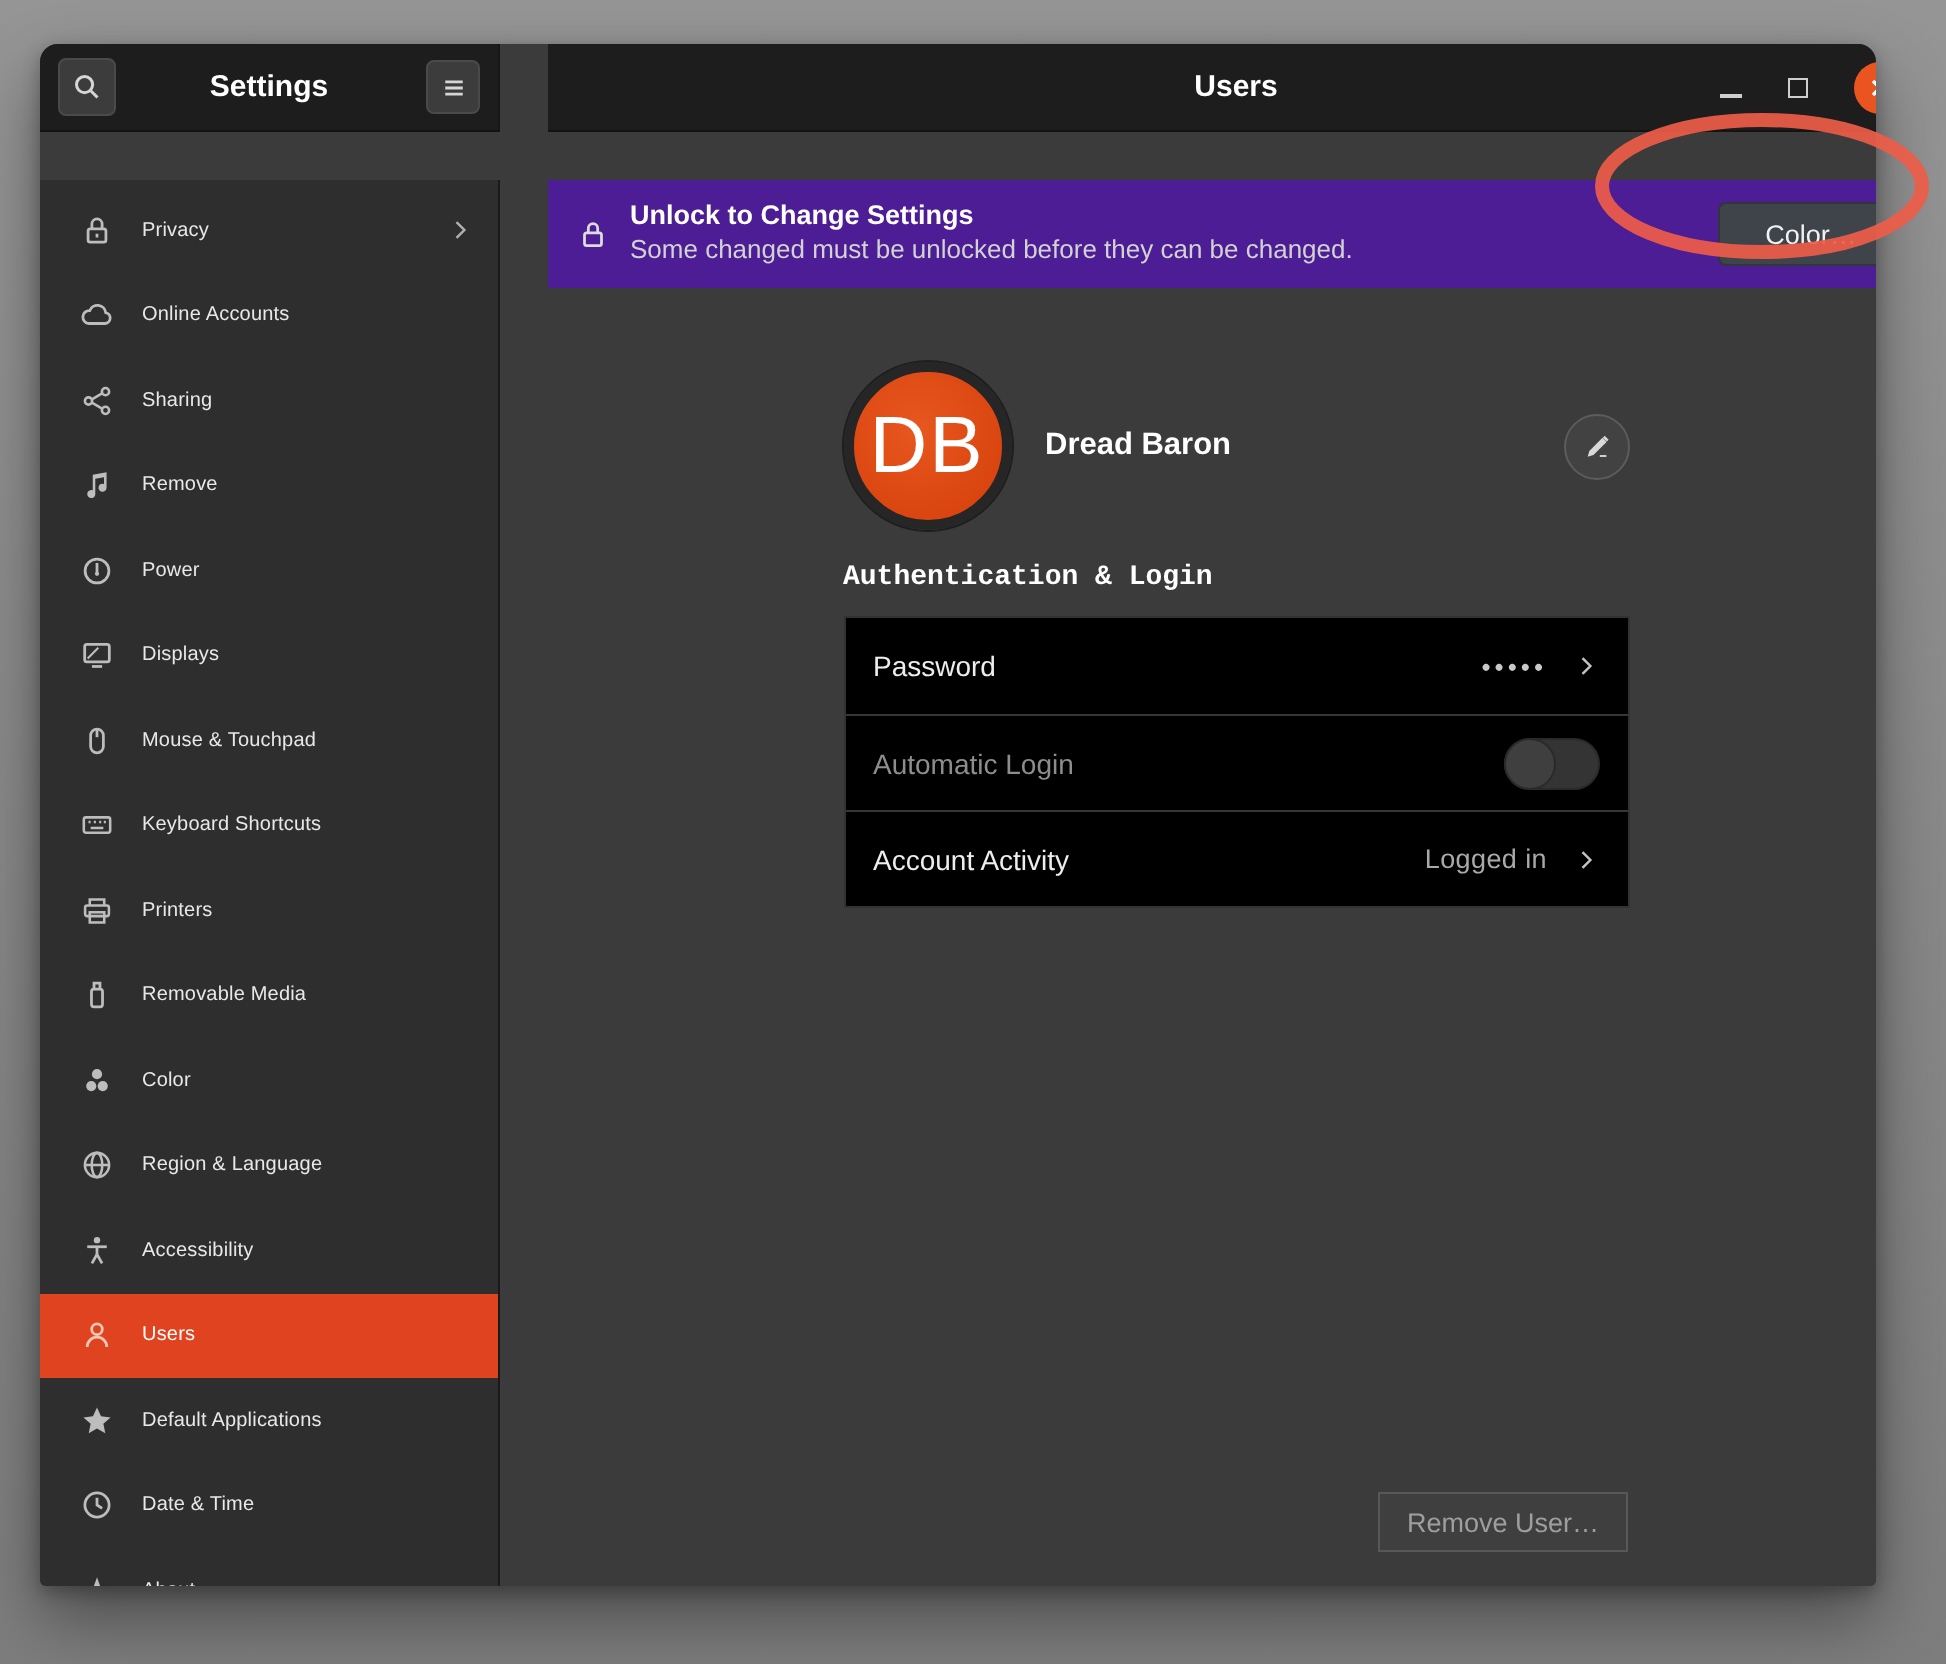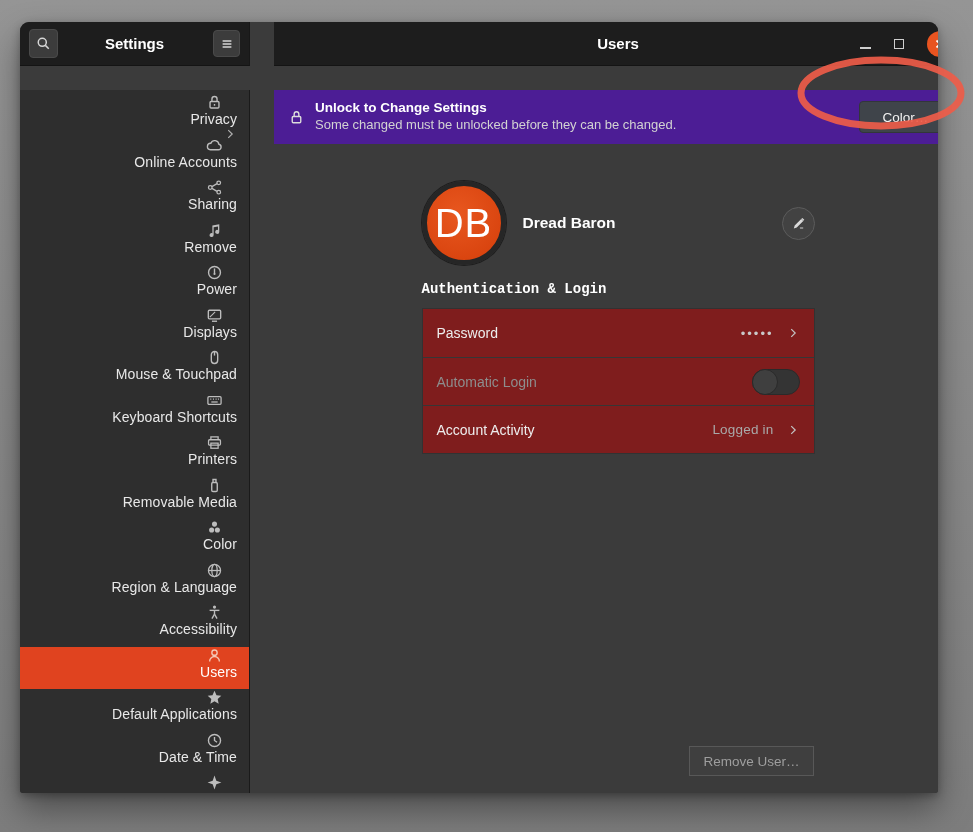--- a/index.html
+++ b/index.html
@@ -47,22 +47,22 @@
   .ctl-close {
     width:26px; height:26px; border-radius:50%; background:#e95420;
     display:flex; align-items:center; justify-content:center;
   }
   
   .sidebar {
     grid-column:1; grid-row:2; background:#2e2e2e; padding-top:4px;
     border-right:1px solid #1a1a1a; overflow:hidden;
   }
   .side-item {
-    height:42.5px; display:flex; align-items:flex-end; padding:0 12px 0 12px;
-    color:#e8e8e8; font-size:14px; cursor:default;flex-direction:column;
+    height:42.5px; display:flex; align-items:center; padding:0 12px 0 12px;
+    color:#e8e8e8; font-size:10px; cursor:default;
   }
   .side-item .ic { width:17px; height:17px; margin:0 14px 0 8px; color:#bdbdbd; flex:none; display:flex; }
   .side-item .lbl { flex:1; letter-spacing:.1px; }
   .side-item .sub { color:#b0b0b0; display:flex; }
   .side-item.selected { background:#e0431f; color:#ffffff; }
   .side-item.selected .ic { color:#f4c6b4; }
   
   .main { grid-column:2; grid-row:2; display:flex; flex-direction:column; background:#3b3b3b; }
   .banner {
     height:54px; background:#4c1d95; display:flex; align-items:center;
@@ -89,21 +89,21 @@
   }
   .uname { margin-left:17px; color:#ffffff; font-weight:bold; font-size:15.5px; }
   .edit-btn {
     margin-left:auto; width:33px; height:33px; border-radius:50%;
     background:#424242; border:1px solid #5c5c5c; color:#d9d9d9;
     display:flex; align-items:center; justify-content:center;
   }
   .section-title { margin-top:16px; color:#ffffff; font-weight:bold; font-size:14px;font-family:Liberation Mono, monospace; }
   .rows { margin-top:11px; border:1px solid #323232; }
   .row {
-    height:48px; background:#7f1d1d; display:flex; align-items:center;
+    height:48px; background:#000000; display:flex; align-items:center;
     padding:0 14px; font-size:14px; color:#ededed;
   }
   .row + .row { border-top:1px solid #363636; }
   .row .val { margin-left:auto; color:#c9c9c9; font-size:13px; letter-spacing:2px; }
   .row .val.plain { letter-spacing:.2px; color:#a9a9a9; font-size:13.5px; }
   .row .chev { margin-left:12px; color:#c3c3c3; display:flex; }
   .row.dim { color:#8d8d8d; }
   .toggle {
     margin-left:auto; width:48px; height:26px; border-radius:13px;
     background:#343434; border:1px solid #2a2a2a; position:relative;

